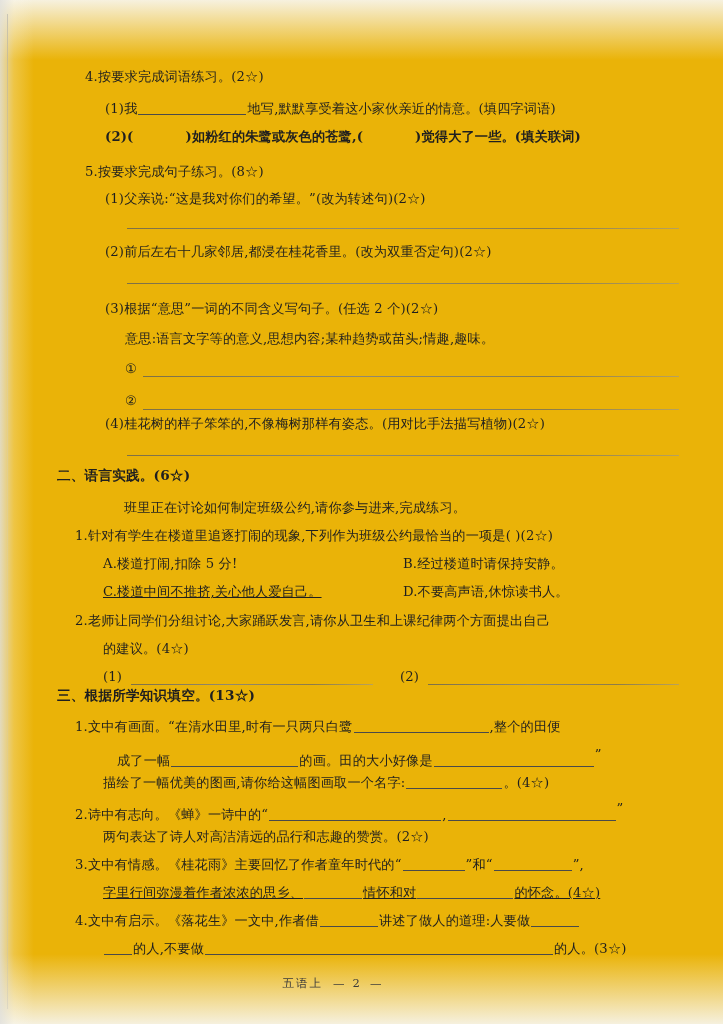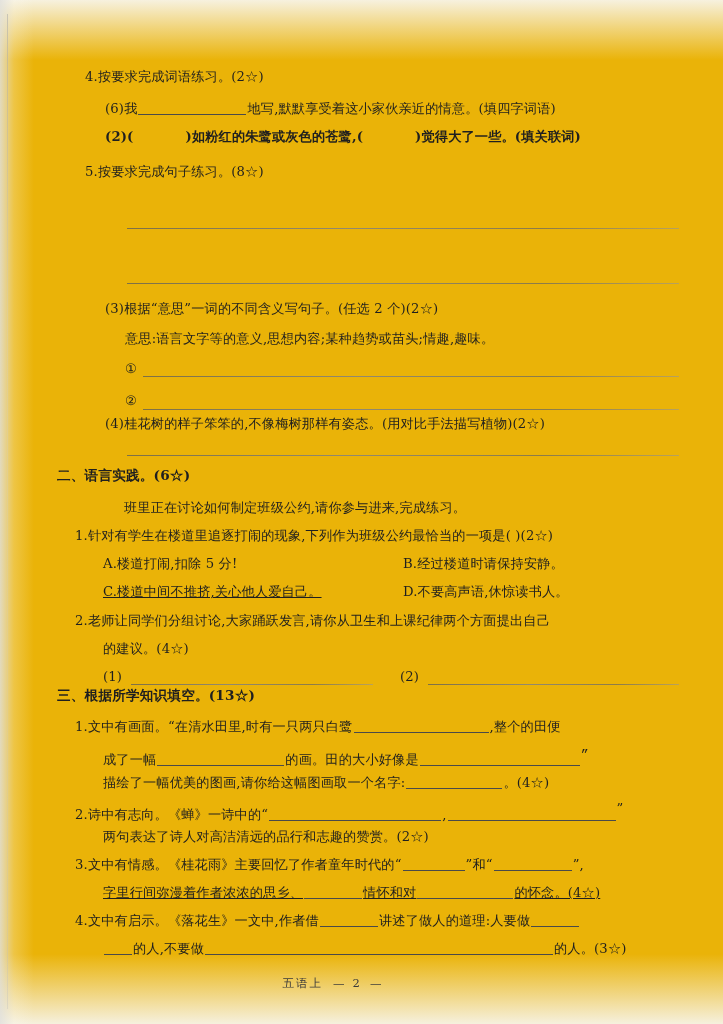--- a/index.html
+++ b/index.html
@@ -90,31 +90,33 @@
 
 <div class="page">
   <div class="scan-tint"></div>
   <div class="scan-edge"></div>
 
   <div class="content">
 
     <div class="line" style="left:85px; top:68px;">4.按要求完成词语练习。(2☆)</div>
 
     <div class="line" style="left:105px; top:100px;">
-      <span>(6)我</span><span class="blank" style="width:108px;"></span><span>地写,默默享受着这小家伙亲近的情意。(填四字词语)</span>
+      <span>(1)我</span><span class="blank" style="width:108px;"></span><span>地写,默默享受着这小家伙亲近的情意。(填四字词语)</span>
     </div>
 
     <div class="line" style="left:105px; top:128px;font-weight:bold;">
       <span>(2)(</span><span class="sp" style="width:52px;"></span><span>)如粉红的朱鹭或灰色的苍鹭,(</span><span class="sp" style="width:52px;"></span><span>)觉得大了一些。(填关联词)</span>
     </div>
 
     <div class="line" style="left:85px; top:163px;">5.按要求完成句子练习。(8☆)</div>
 
+    <div class="line" style="left:105px; top:190px;">(1)父亲说:“这是我对你们的希望。”(改为转述句)(2☆)</div>
     <div class="rule" style="left:127px; top:228px; width:552px;"></div>
 
+    <div class="line" style="left:105px; top:243px;">(2)前后左右十几家邻居,都浸在桂花香里。(改为双重否定句)(2☆)</div>
     <div class="rule" style="left:127px; top:283px; width:552px;"></div>
 
     <div class="line" style="left:105px; top:300px;">(3)根据“意思”一词的不同含义写句子。(任选 2 个)(2☆)</div>
     <div class="line" style="left:125px; top:330px;">意思:语言文字等的意义,思想内容;某种趋势或苗头;情趣,趣味。</div>
 
     <div class="line" style="left:125px; top:360px;">①</div>
     <div class="rule" style="left:143px; top:376px; width:536px;"></div>
 
     <div class="line" style="left:125px; top:392px;">②</div>
     <div class="rule" style="left:143px; top:409px; width:536px;"></div>
@@ -141,21 +143,21 @@
 
     <div class="line" style="left:400px; top:668px;">(2)</div>
     <div class="rule" style="left:428px; top:684px; width:251px;"></div>
 
     <div class="line sec-head" style="left:57px; top:687px;">三、根据所学知识填空。(13☆)</div>
 
     <div class="line" style="left:75px; top:718px;">
       <span>1.文中有画面。“在清水田里,时有一只两只白鹭</span><span class="blank" style="width:135px;"></span><span>,整个的田便</span>
     </div>
 
-    <div class="line" style="left:103px; top:746px;font-family:Liberation Mono, monospace;">
+    <div class="line" style="left:117px; top:746px;">
       <span>成了一幅</span><span class="blank" style="width:127px;"></span><span>的画。田的大小好像是</span><span class="blank" style="width:160px;"></span><span style="vertical-align:6px;">”</span>
     </div>
 
     <div class="line" style="left:103px; top:774px;">
       <span>描绘了一幅优美的图画,请你给这幅图画取一个名字:</span><span class="blank" style="width:96px;"></span><span>。(4☆)</span>
     </div>
 
     <div class="line" style="left:75px; top:800px;">
       <span>2.诗中有志向。《蝉》一诗中的“</span><span class="blank" style="width:172px;"></span><span>,</span><span class="blank" style="width:168px;"></span><span style="vertical-align:6px;">”</span>
     </div>

